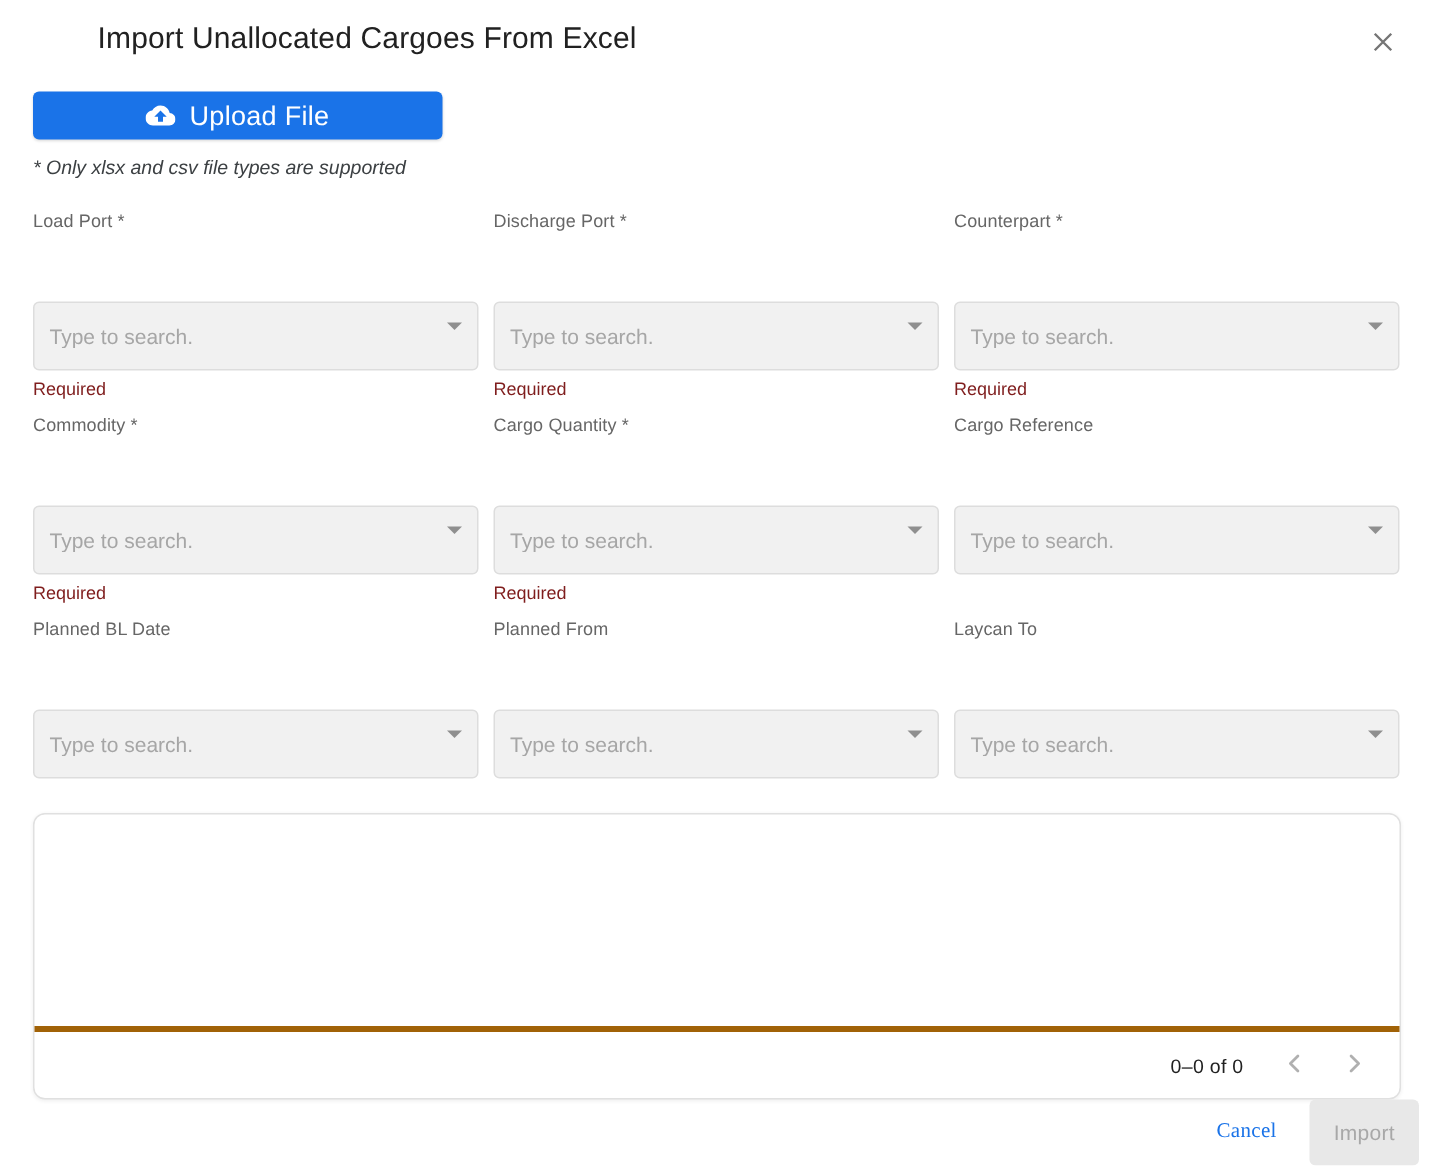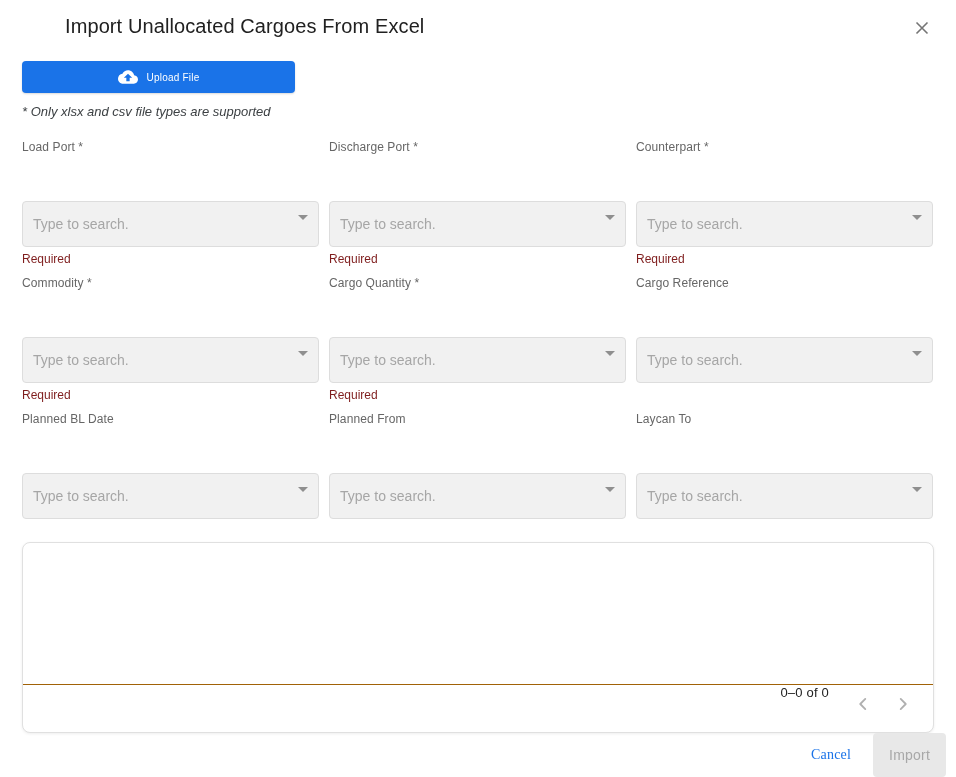--- a/index.html
+++ b/index.html
@@ -27,21 +27,21 @@
   }
 
   
   .upload-section { padding: 20px 22px 0 22px; }
   .upload-btn {
     display: flex; align-items: center; justify-content: center; gap: 9px;
     width: 273px; height: 32px;
     background: #1a73e8; color: #ffffff;
     border: none; border-radius: 4px; cursor: pointer;
     font-family: "Liberation Sans", sans-serif;
-    font-size: 10px; font-weight: 400; letter-spacing: .2px;
+    font-size: 18px; font-weight: 400; letter-spacing: .2px;
     box-shadow: 0 1px 2px rgba(0,0,0,0.15);
   }
   .upload-note {
     margin-top: 11px;
     font-size: 13px; font-style: italic; color: #3c4043;
   }
 
   
   .form-grid {
     display: grid;
@@ -82,22 +82,22 @@
     height: 360px;
     border: 1px solid #e0e0e0;
     border-radius: 8px;
     box-shadow: 0 1px 3px rgba(0,0,0,0.07);
     display: flex; flex-direction: column;
     background: #ffffff;
   }
   .table-body { flex: 1; }
   .table-footer {
     height: 48px;
-    border-top: 1px solid #a16207;
-    display: flex; justify-content: flex-end;
+    border-top: 4px solid #a16207;
+    display: flex; align-items: center; justify-content: flex-end;
     padding-right: 10px;
   }
   .range-label { font-size: 13px; color: #212121; margin-right: 14px; letter-spacing: .2px; }
   .pager-btn {
     background: none; border: none; width: 40px; height: 40px;
     display: flex; align-items: center; justify-content: center;
     cursor: default;
   }
 
   

